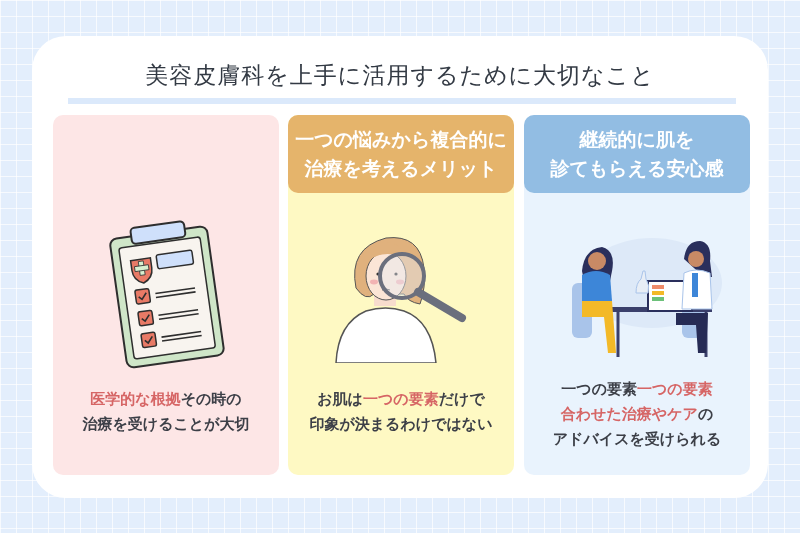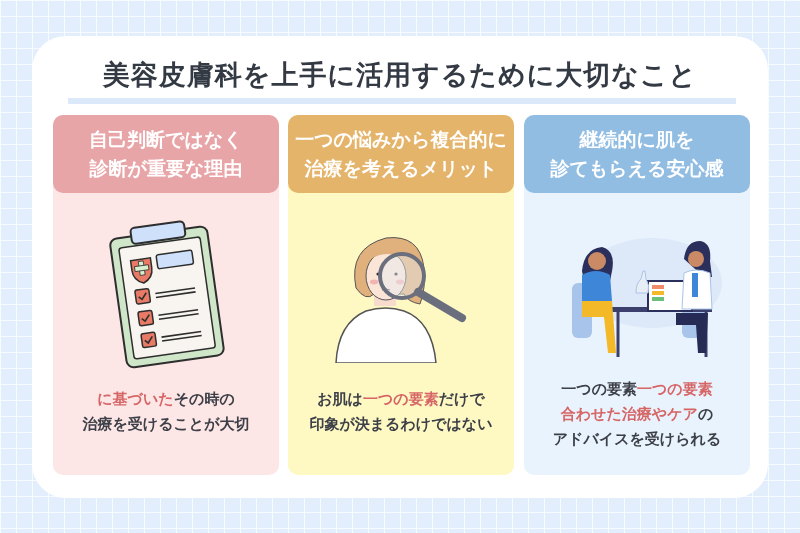--- a/index.html
+++ b/index.html
@@ -15,21 +15,21 @@
   }
   .card {
     position: absolute; left: 32px; top: 36px; width: 736px; height: 462px;
     background: #ffffff; border-radius: 34px;
   }
   .title-wrap {
     position: absolute; left: 64px; top: 52px; width: 672px; height: 54px;
     text-align: center;
   }
   .title {
-    font-size: 27px; font-weight: bold; color: #333a44; letter-spacing: 1px;
+    font-size: 23px; font-weight: normal; color: #333a44; letter-spacing: 1px;
     line-height: 46px; white-space: nowrap;
   }
   .title-underline {
     position: absolute; left: 4px; right: 0; bottom: 2px; height: 6px;
     background: #dbe9fb;
   }
   .col {
     position: absolute; top: 115px; width: 226px; height: 360px;
     border-radius: 10px;
   }
@@ -61,24 +61,20 @@
 <body>
 
 <div class="card"></div>
 
 <div class="title-wrap">
   <div class="title-underline"></div>
   <h1 class="title" style="position:relative;">美容皮膚科を上手に活用するために大切なこと</h1>
 </div>
 
 <section class="col col-1">
-  <div class="col-head">
-    <div>自己判断ではなく</div>
-    <div>診断が重要な理由</div>
-  </div>
   <div class="col-illus">
     <svg width="150" height="160" viewBox="0 0 150 160">
       <g transform="rotate(-8 75 80)">
         <rect x="26" y="22" width="98" height="130" rx="7" fill="#cfe6c8" stroke="#2e2e2e" stroke-width="2"></rect>
         <rect x="34" y="32" width="82" height="112" rx="3" fill="#f8f4ef" stroke="#2e2e2e" stroke-width="1.5"></rect>
         <rect x="48" y="14" width="54" height="16" rx="4" fill="#cfe0fb" stroke="#2e2e2e" stroke-width="2"></rect>
         <path d="M44 46 h20 v10 q0 10 -10 14 q-10 -4 -10 -14z" fill="#e87a66" stroke="#2e2e2e" stroke-width="1.5"></path>
         <path d="M51 52 h6 v-3 h-6z M50 54 h8 v4 h-8z" fill="#d8f0d0"></path>
         <rect x="51.5" y="48" width="5" height="14" fill="#d8f0d0" stroke="#2e2e2e" stroke-width="0.8"></rect>
         <rect x="47" y="52.5" width="14" height="5" fill="#d8f0d0" stroke="#2e2e2e" stroke-width="0.8"></rect>
@@ -93,21 +89,21 @@
             <path d="M47 105 l3 3 l5 -6"></path>
             <path d="M47 127 l3 3 l5 -6"></path>
           <path d="M64 82 h40 M64 86 h40"></path>
             <path d="M64 104 h40 M64 108 h40"></path>
             <path d="M64 126 h40 M64 130 h40"></path>
         </g>
       </g>
     </svg>
   </div>
   <div class="col-body">
-    <div><span class="hl">に基づいた</span><span>その時の</span></div>
+    <div><span class="hl">医学的な根拠</span><span>その時の</span></div>
     <div><span>治療を受けることが大切</span></div>
   </div>
 </section>
 
 <section class="col col-2">
   <div class="col-head">
     <div>一つの悩みから複合的に</div>
     <div>治療を考えるメリット</div>
   </div>
   <div class="col-illus">

